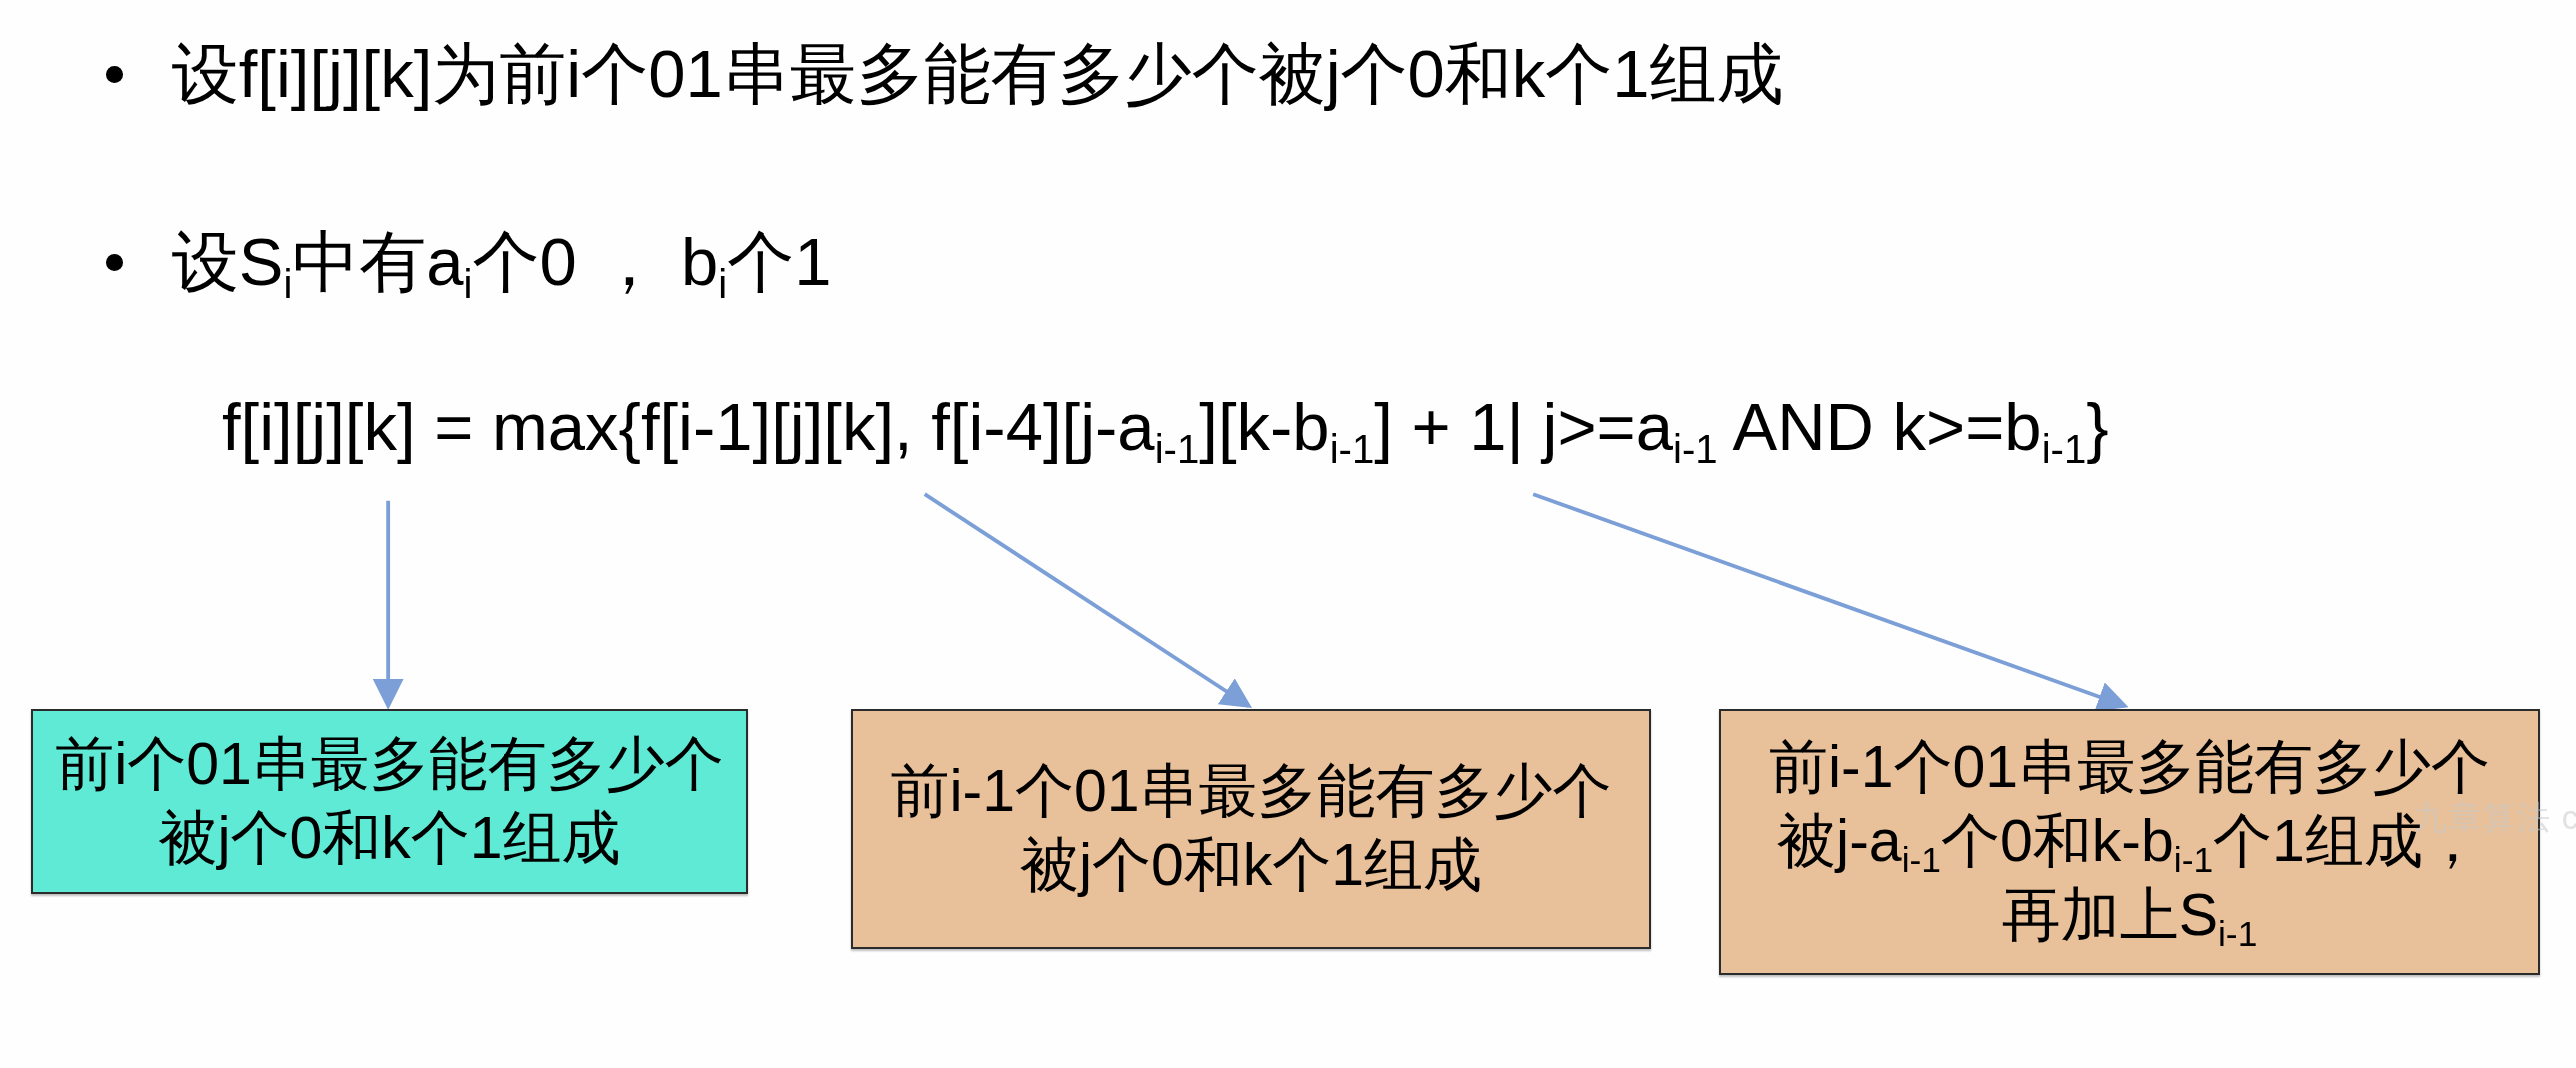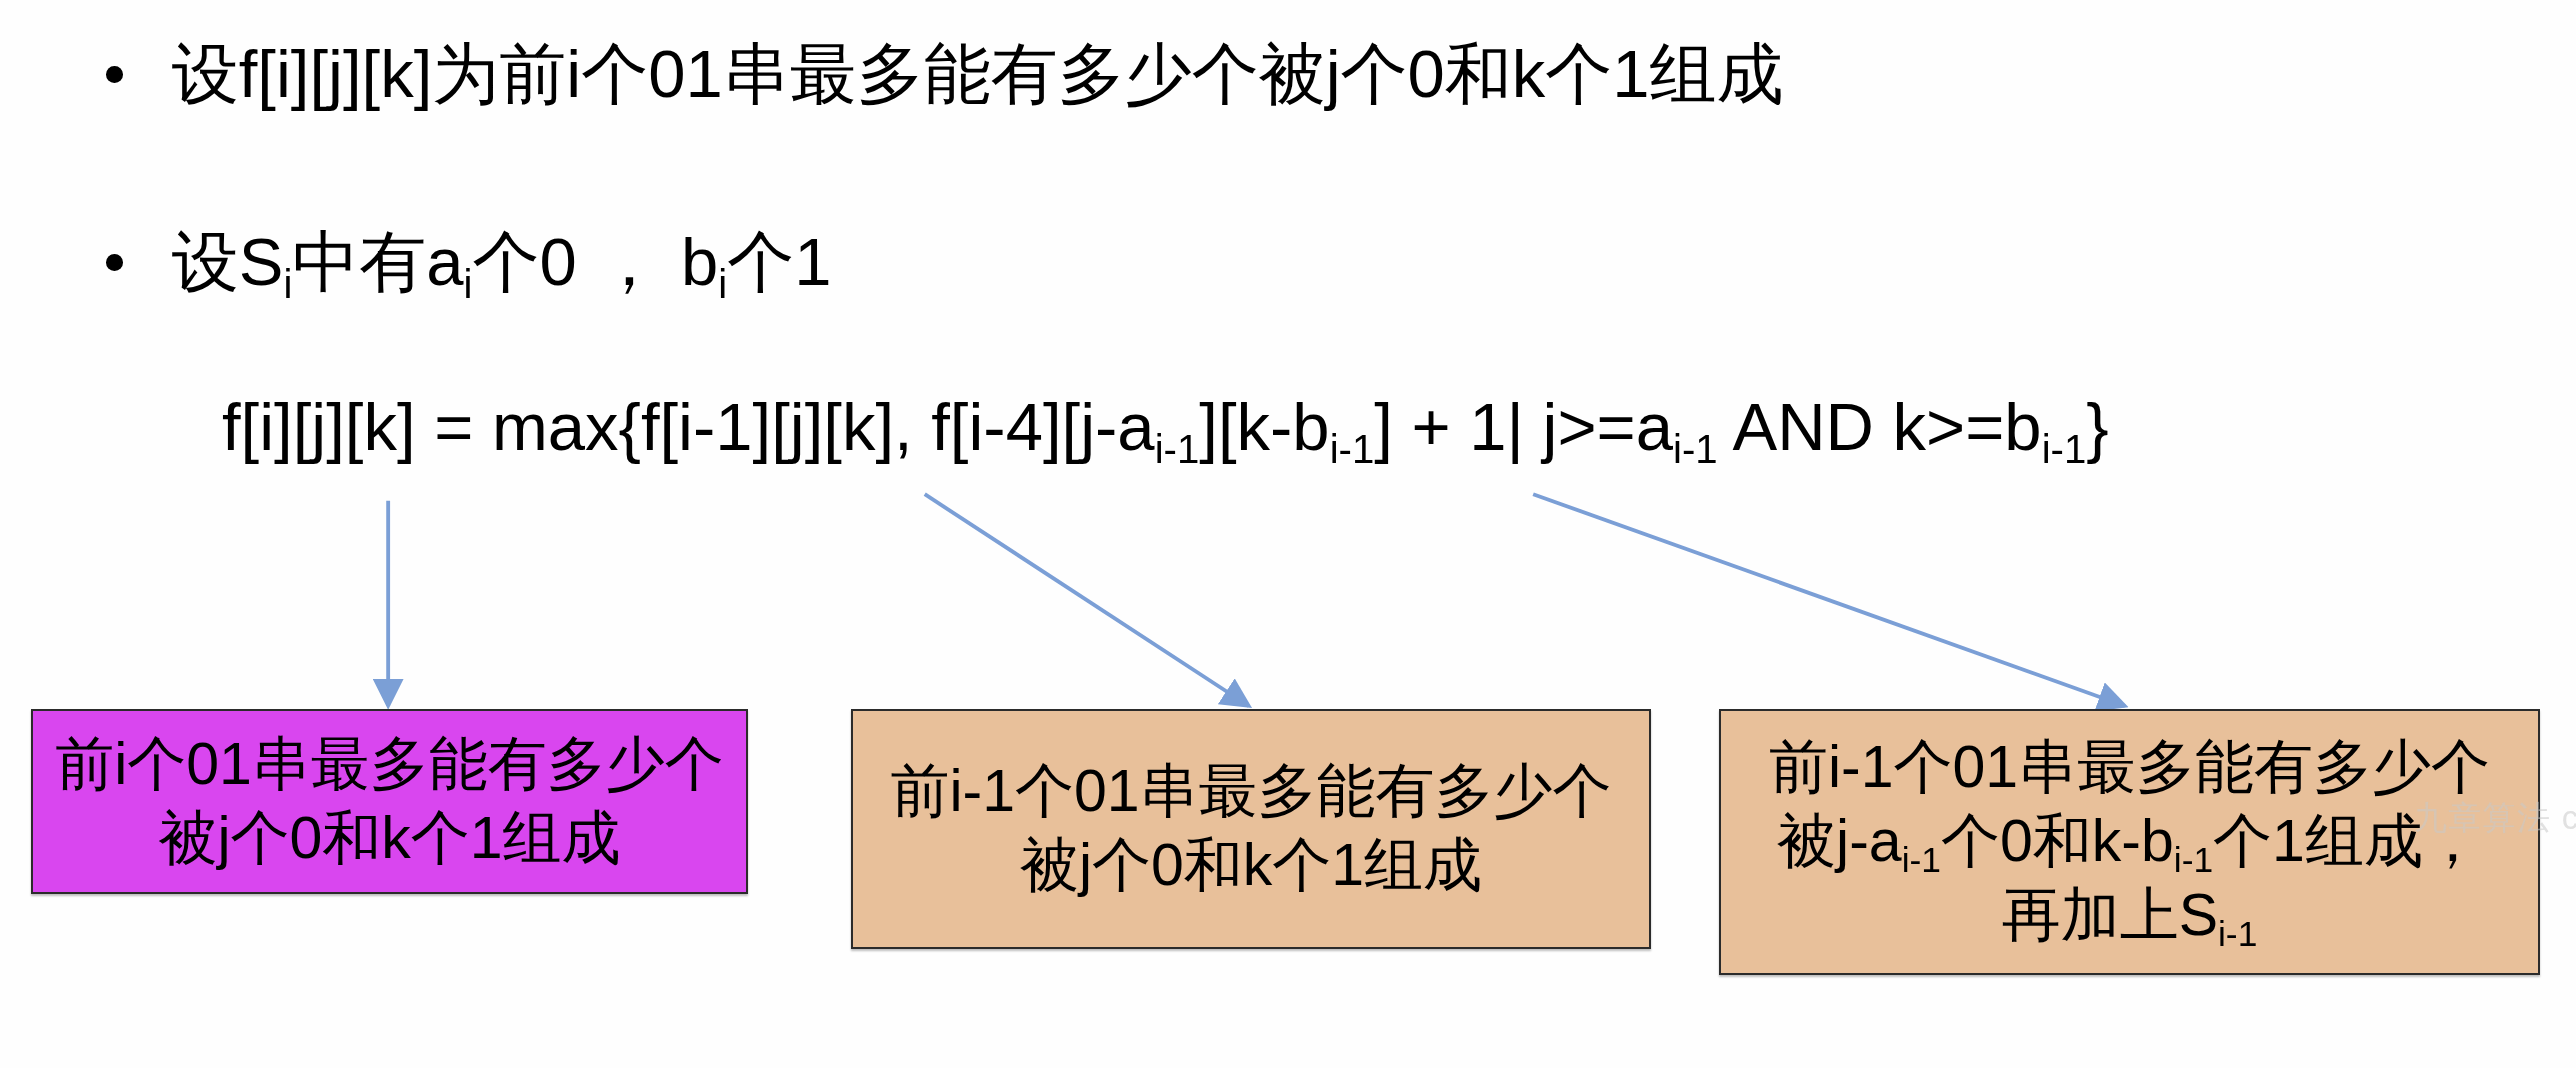--- a/index.html
+++ b/index.html
@@ -18,21 +18,21 @@
     sub { font-size:0.6em; vertical-align:-0.32em; line-height:0; }
     .formula {
       position:absolute; left:222px; top:393px; font-size:67px; line-height:1; white-space:nowrap;
     }
     .box {
       position:absolute; box-sizing:border-box; border:2.6px solid #2b2b2b;
       box-shadow: 0 1.9px 1.9px rgba(0,0,0,0.25);
       display:flex; align-items:center; justify-content:center; text-align:center;
       font-size:59px; line-height:1.25; padding:0 19px;
     }
-    .box-green { background:#d946ef; }
+    .box-green { background:#5eead4; }
     .box-orange { background:#e8c09a; }
     .arrows { position:absolute; left:0; top:0; }
     .watermark {
       position:absolute; left:2414px; top:796px; font-size:33px; color:rgba(200,200,200,0.55);
       white-space:nowrap; letter-spacing:1.3px;
     }
   </style>
 </head>
 <body>
 

